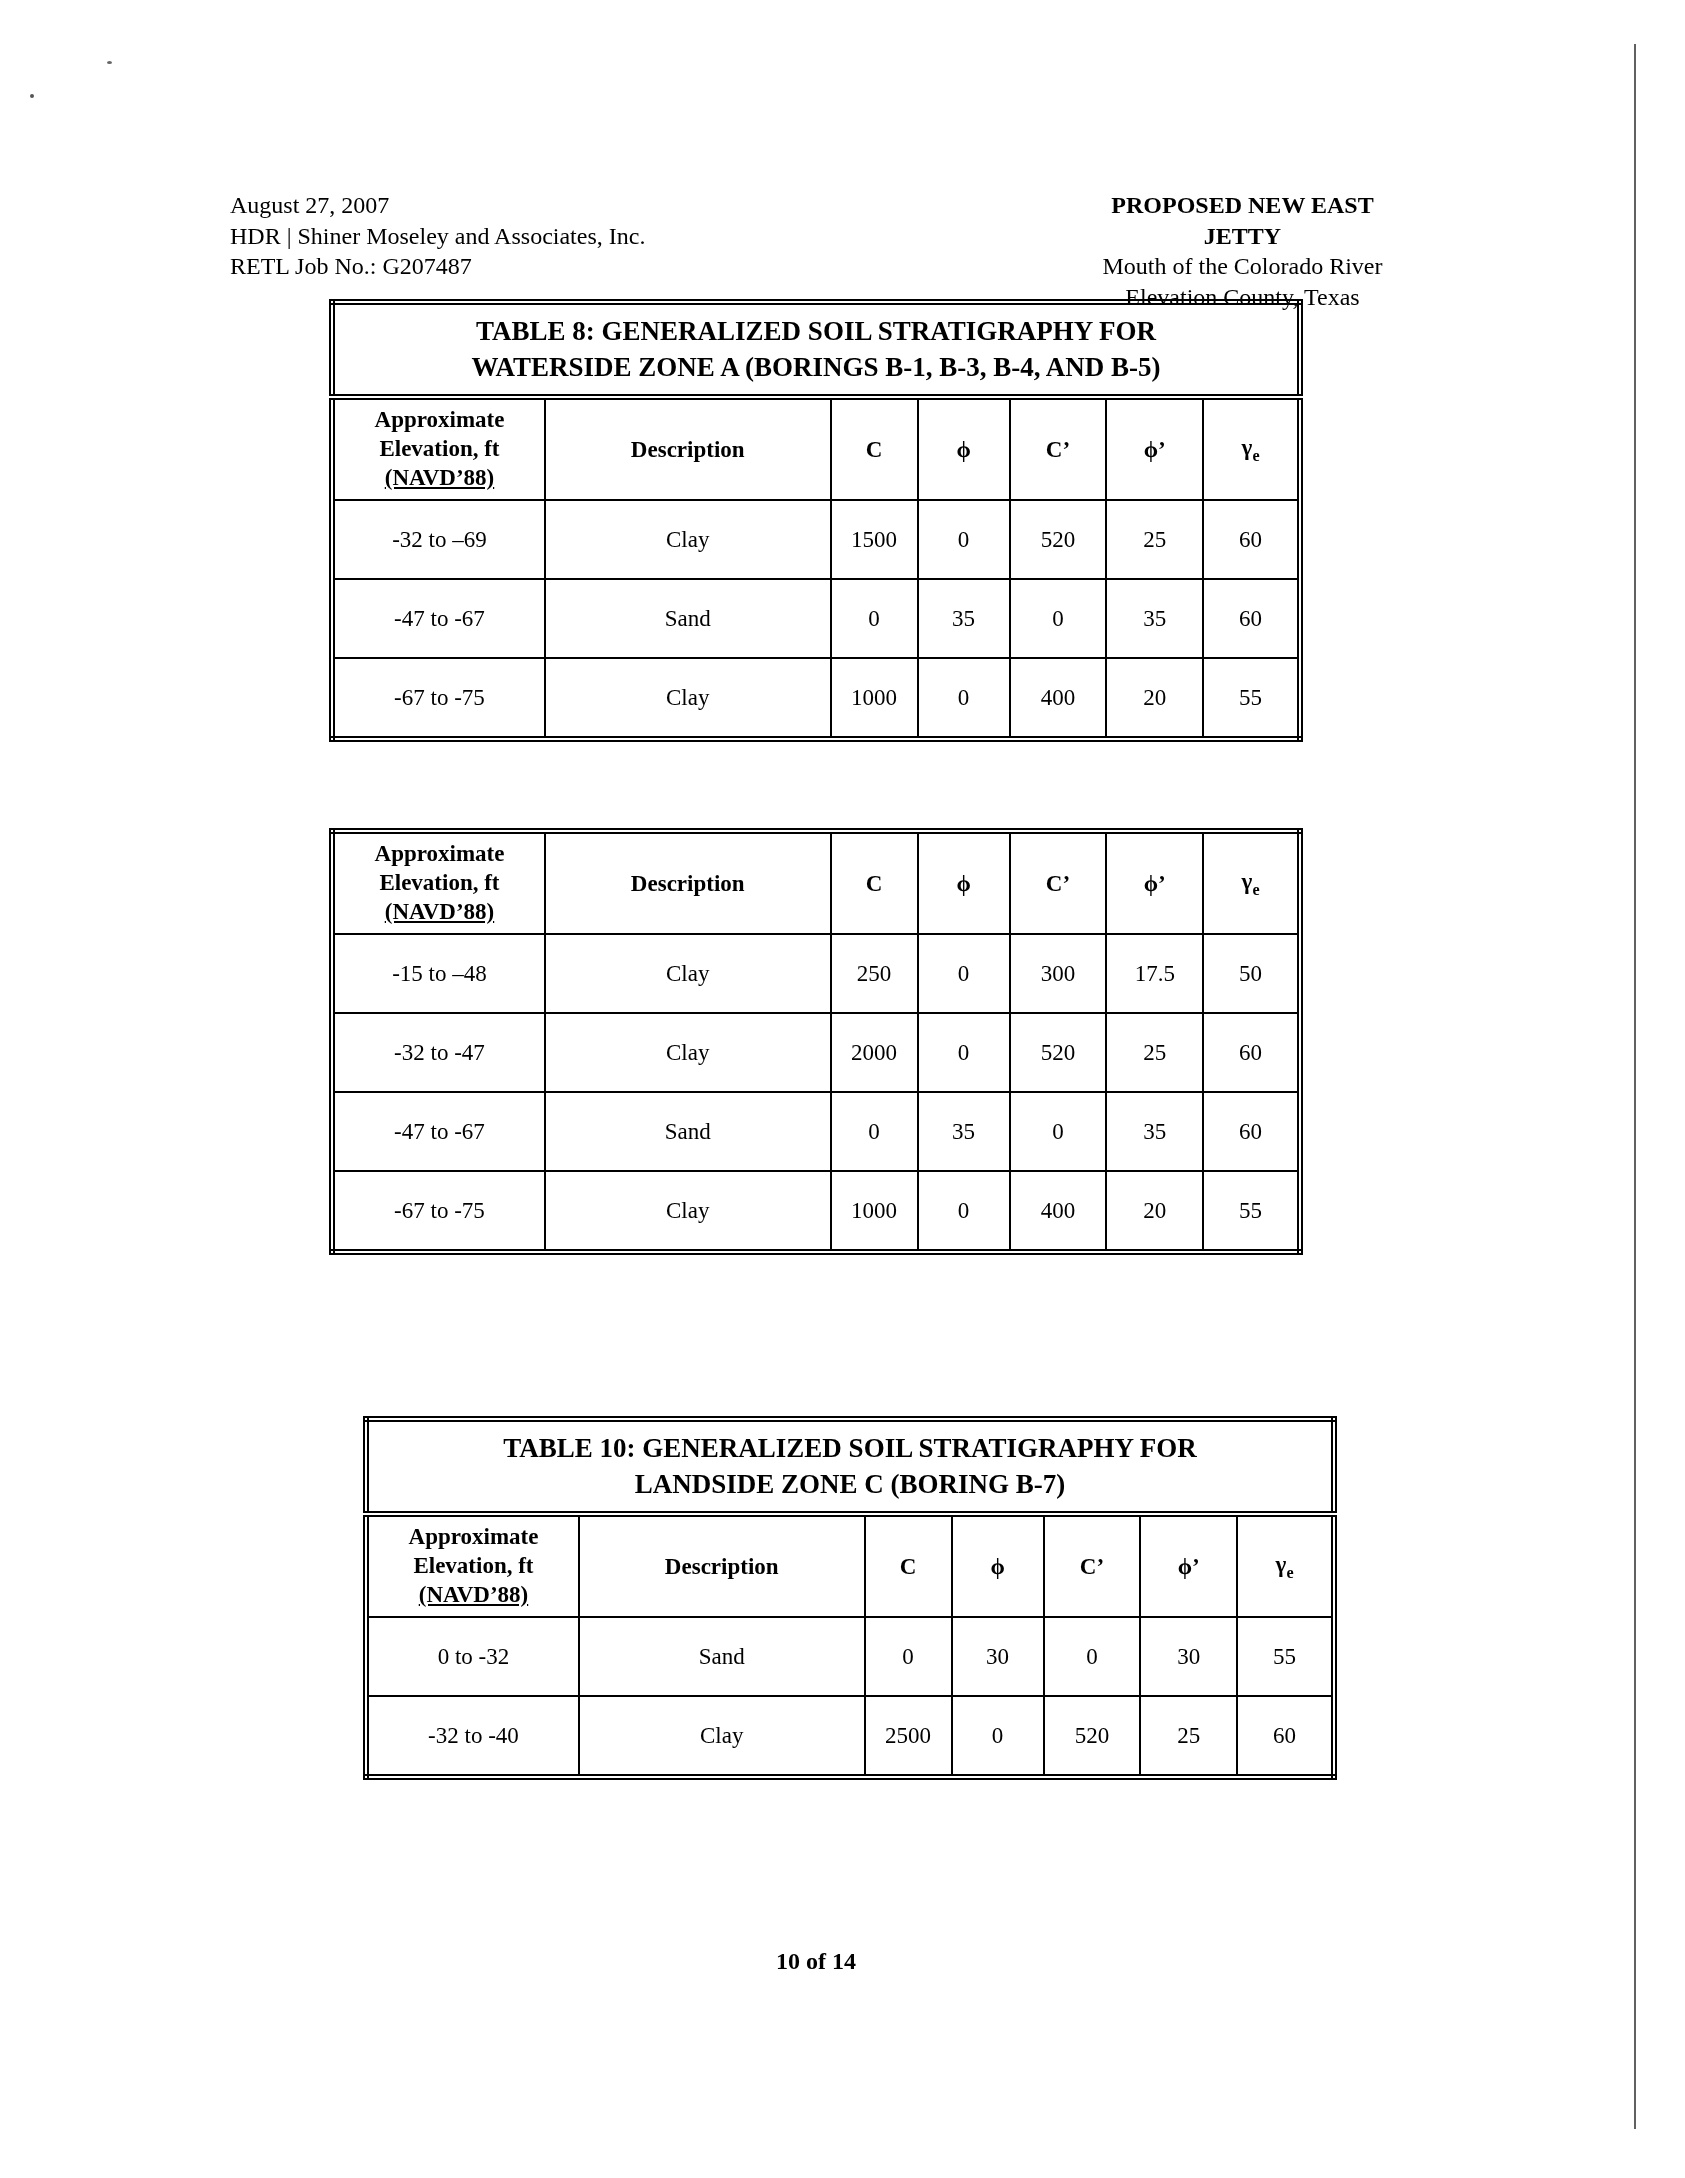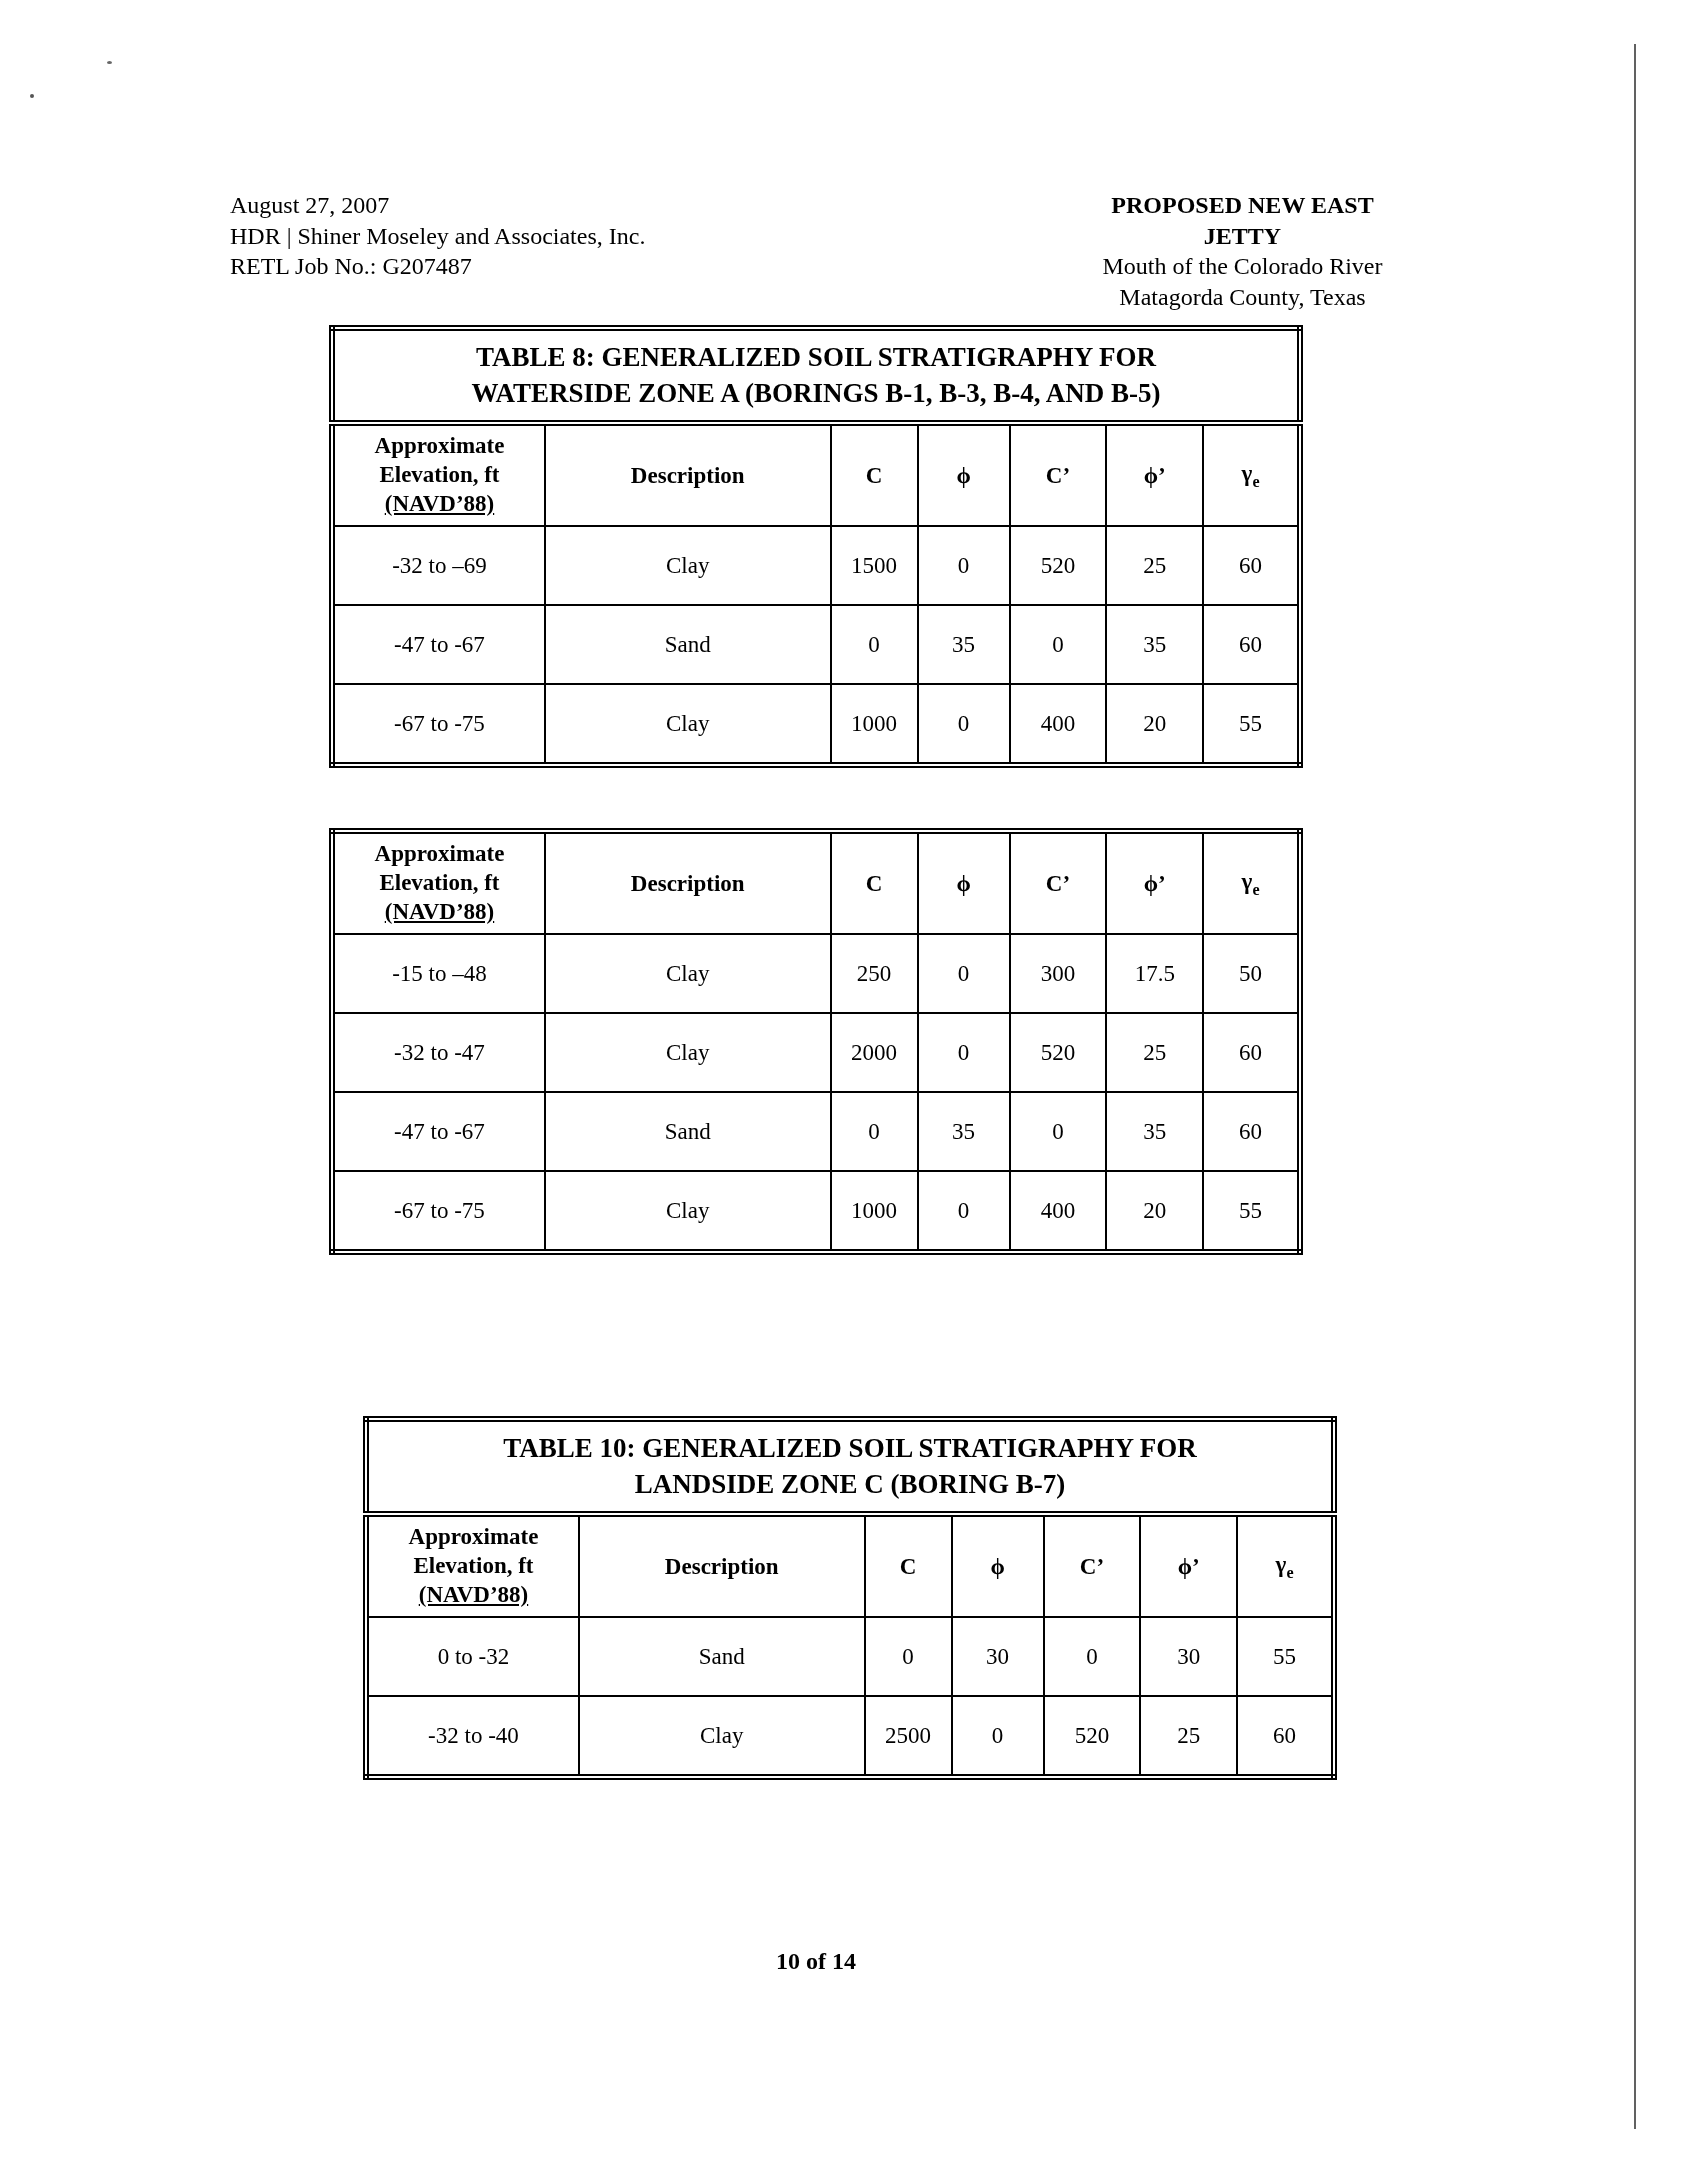--- a/index.html
+++ b/index.html
@@ -14,21 +14,21 @@
   .hdr-left{
     position:absolute;top:190px;left:230px;
     font-size:24px;line-height:1.28;
   }
   .hdr-right{
     position:absolute;top:190px;left:1079px;width:327px;
     font-size:24px;line-height:1.28;text-align:center;
   }
   .hdr-right .b{font-weight:bold;}
   .soil-wrap{position:absolute;left:329px;width:974px;}
-  .t8{top:325px;}
+  .t8{top:299px;}
   .t9{top:828px;}
   .t10{top:1416px;padding-left:34px;}
   table.soil{
     width:100%;
     border-collapse:collapse;
     border:6px double #000;
     table-layout:fixed;
   }
   table.soil td{
     border:2px solid #000;
@@ -74,21 +74,21 @@
 
   <div class="hdr-left">
     <div>August 27, 2007</div>
     <div>HDR | Shiner Moseley and Associates, Inc.</div>
     <div>RETL Job No.: G207487</div>
   </div>
 
   <div class="hdr-right">
     <div class="b">PROPOSED NEW EAST JETTY</div>
     <div>Mouth of the Colorado River</div>
-    <div>Matagorda County, Texas</div>
+    <div>Elevation County, Texas</div>
   </div>
 
   <div class="soil-wrap t8">
     <table class="soil">
       <colgroup>
         <col style="width:22%">
           <col style="width:29.5%">
           <col style="width:9%">
         <col style="width:9.5%">
           <col style="width:10%">

